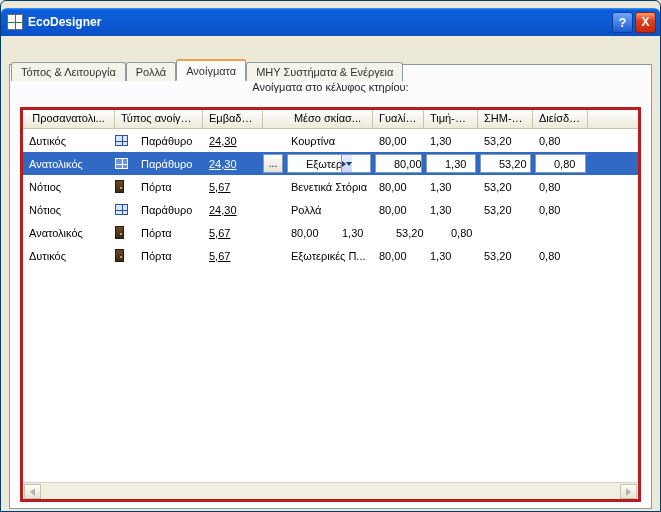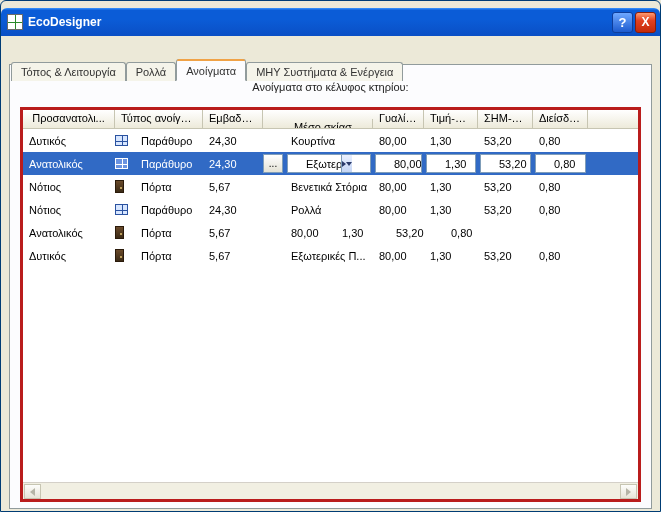--- a/index.html
+++ b/index.html
@@ -137,34 +137,34 @@
   .cell {
     padding: 0 6px 0 6px;
     white-space: nowrap; overflow: hidden;
     display: flex; align-items: center; gap: 4px;
     height: 100%;
   }
   
   .col0 { width: 92px; }
   .col1 { width: 14px; padding:0; } 
   .col2 { width: 74px; padding-left:12px;}
-  .col3 { width: 60px; }
+  .col3 { width: 60px; text-decoration: underline; }
   .col4 { width: 22px; padding:0; } 
   .col5 { width: 88px; }
   .col6 { width: 51px; }
   .col7 { width: 54px; }
   .col8 { width: 55px; }
   .col9 { width: 55px; }
 
   
   .thead .th.colA { width: 92px; }
   .thead .th.colB { width: 88px; }
   .thead .th.colC { width: 60px; }
   .thead .th.colD { width: 22px; border-right: none;}
-  .thead .th.colE { width: 88px; padding-left:4px;margin-top:9px;}
+  .thead .th.colE { width: 88px; padding-left:4px;}
   .thead .th.colF { width: 51px; }
   .thead .th.colG { width: 54px; }
   .thead .th.colH { width: 55px; }
   .thead .th.colI { width: 55px; }
   .thead .th.colPad { flex:1; border-right: none; }
 
   .ico-window {
     width: 13px; height: 11px;
     border: 1px solid #2a52a0;
     background: #d7e6ff;

